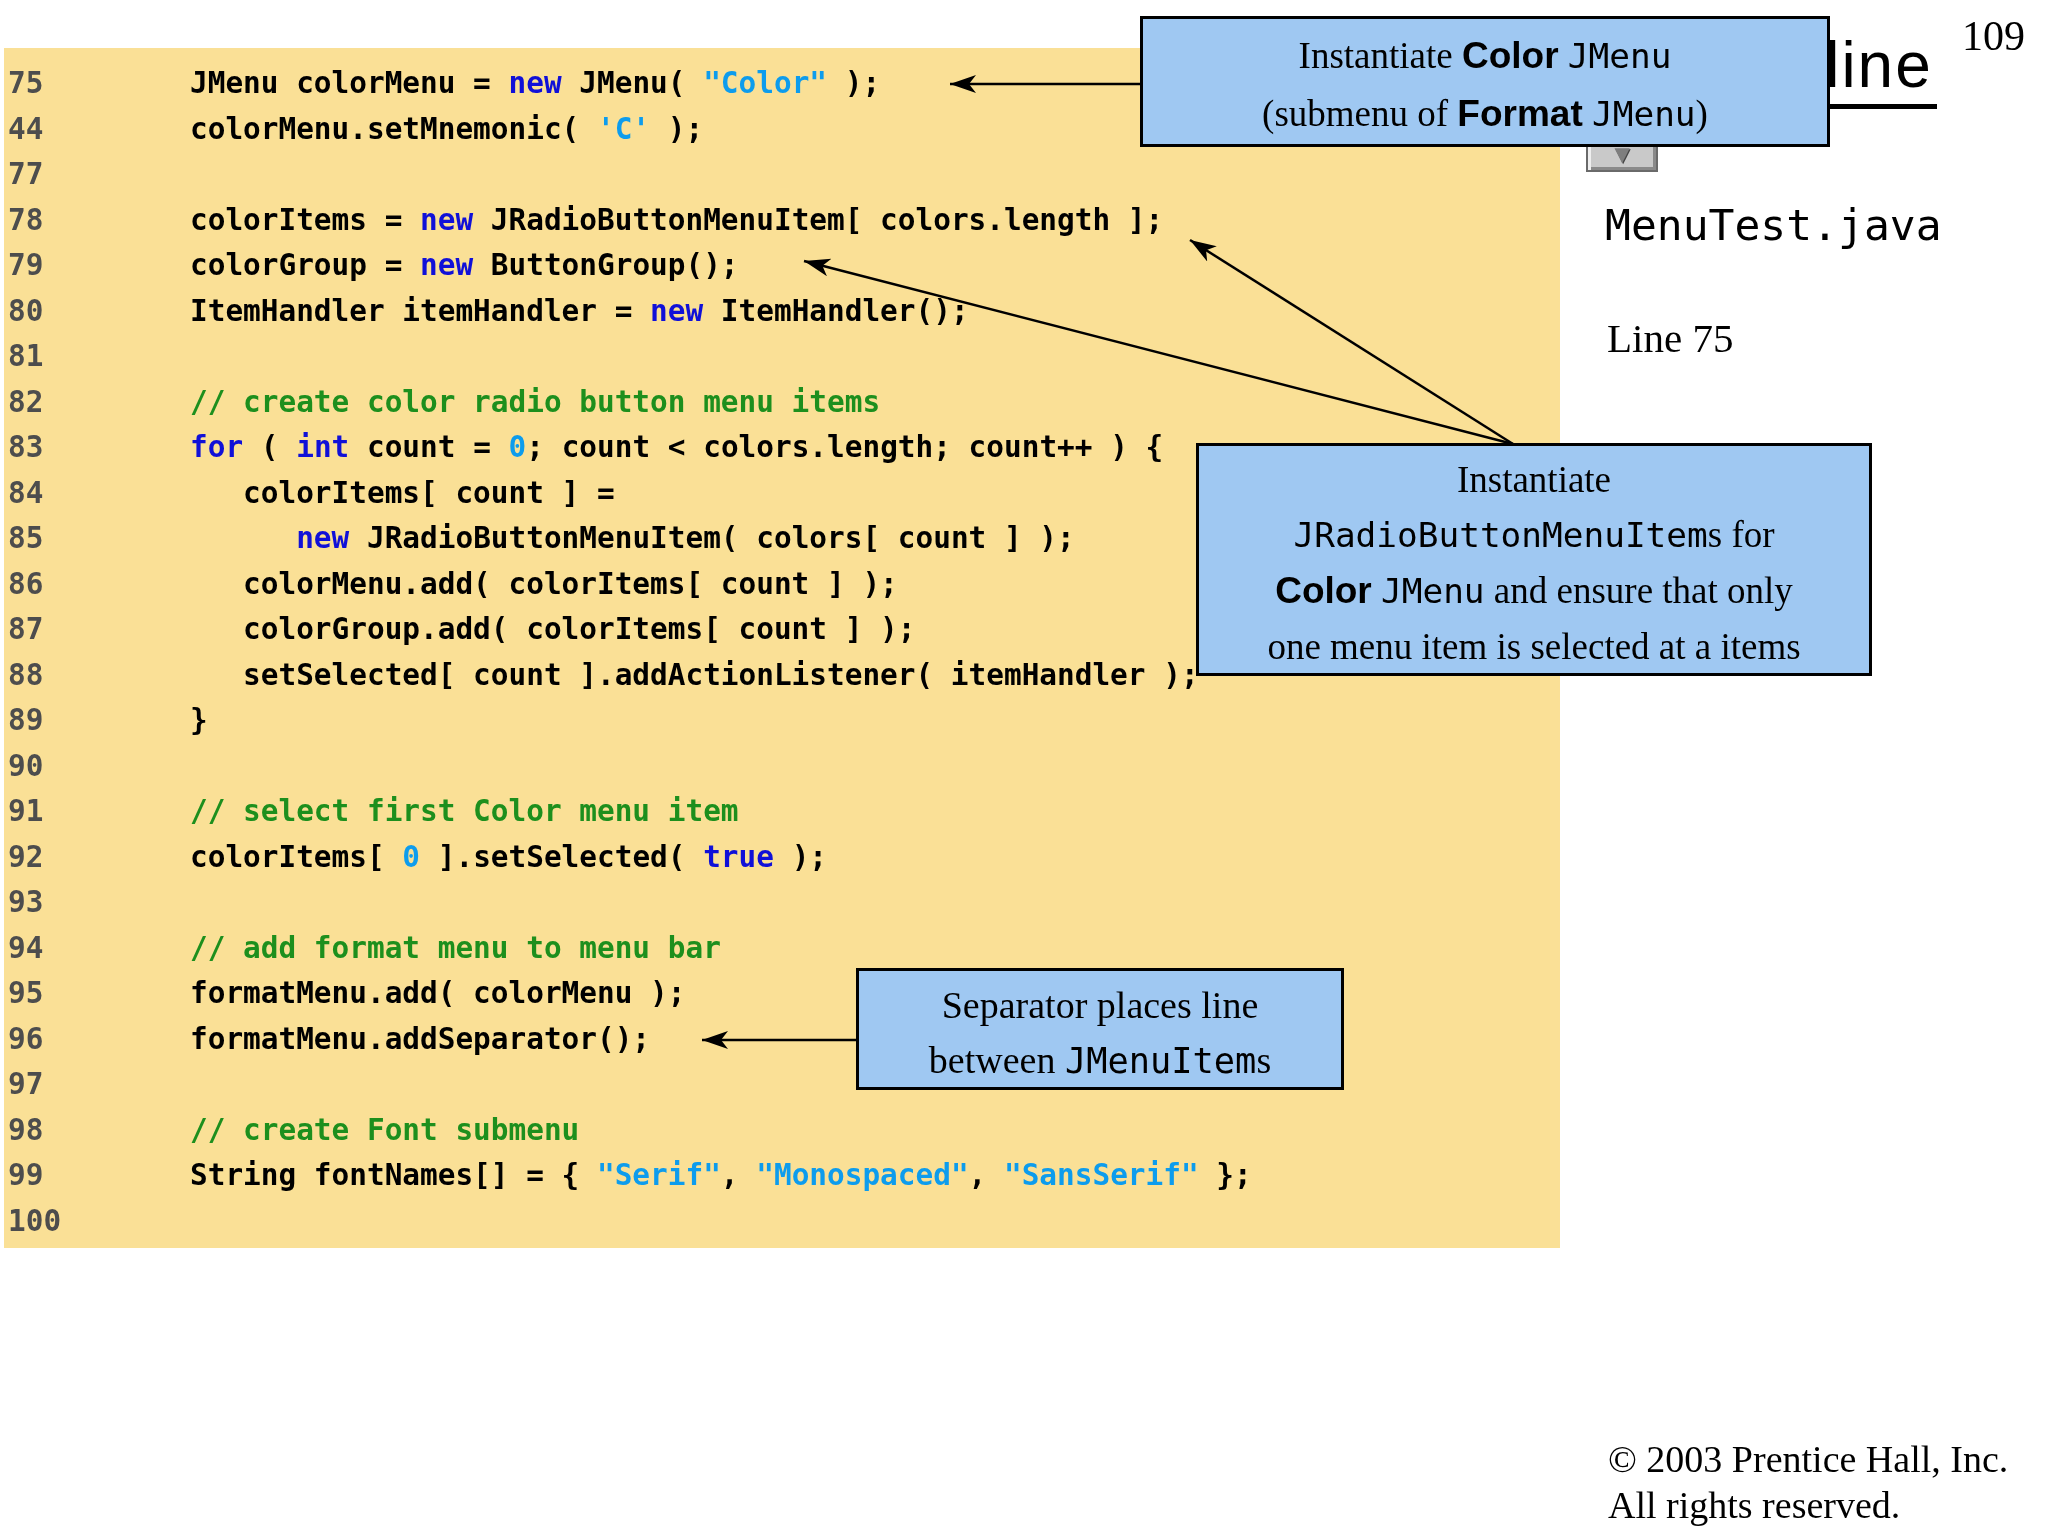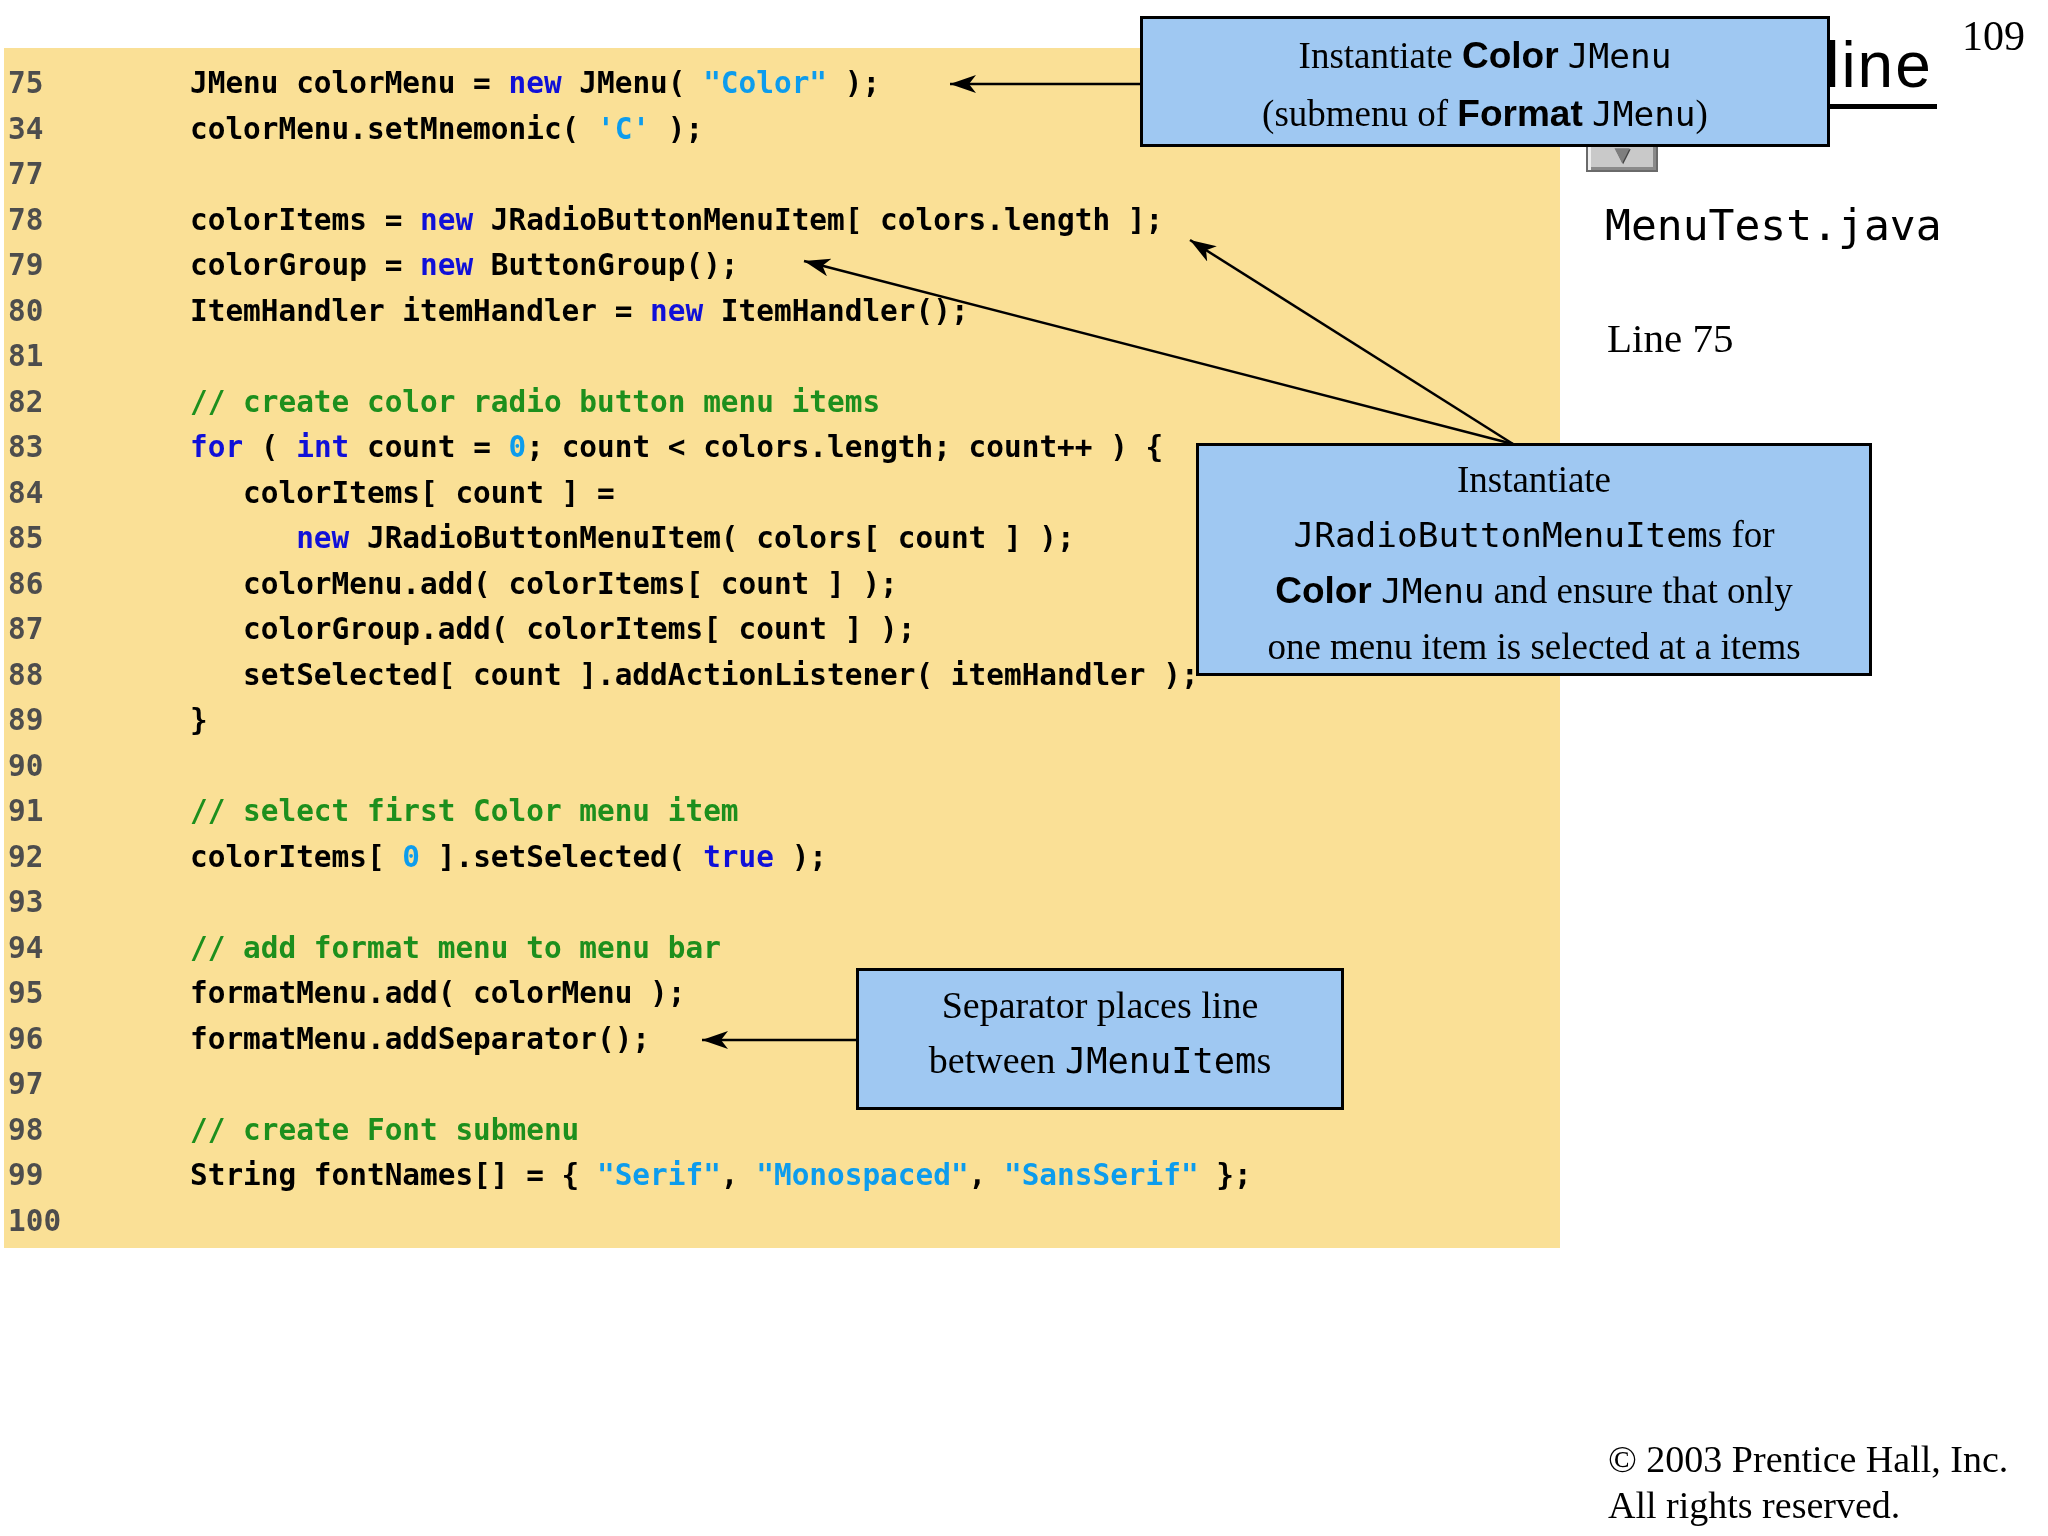--- a/index.html
+++ b/index.html
@@ -24,21 +24,21 @@
   .callout{position:absolute;background:#9FC8F2;border:3px solid #000;box-sizing:border-box;
            z-index:3;text-align:center;}
   .cl-line{white-space:pre;}
   .f-r{font-family:"Liberation Serif",serif;}
   .f-b{font-family:"Liberation Sans",sans-serif;font-weight:700;}
   .f-m{font-family:"DejaVu Sans Mono",monospace;font-size:0.93em;}
   #callout-box1{left:1140px;top:16px;width:690px;height:131px;padding-top:8px;
                 font-size:37px;line-height:57px;}
   #callout-box2{left:1196px;top:443px;width:676px;height:233px;padding-top:6px;
                 font-size:37px;line-height:55px;}
-  #callout-box3{left:856px;top:968px;width:488px;height:142px;padding-top:7px;
+  #callout-box3{left:856px;top:968px;width:488px;height:122px;padding-top:7px;
                 font-size:38px;line-height:55px;}
 
   
   #outline-title{position:absolute;left:1714px;top:28px;z-index:1;
                  font-family:"Liberation Sans",sans-serif;font-size:64px;letter-spacing:2px;
                  border-bottom:5px solid #000;padding:0 4px 2px 2px;}
   #scroll-button{position:absolute;left:1586px;top:110px;width:72px;height:62px;z-index:2;
                  background:#C9C9C9;border:2px solid #6a6a6a;box-sizing:border-box;
                  box-shadow:inset 3px 3px 0 #efefef, inset -3px -3px 0 #8a8a8a;
                  display:flex;align-items:flex-end;justify-content:center;
@@ -50,21 +50,21 @@
   #ref-lines-78-79{position:absolute;left:1603px;top:416px;font-size:41px;z-index:1;margin-top:33px;}
   #copyright{position:absolute;left:1608px;top:1436px;font-size:38px;line-height:46px;z-index:1;}
 </style>
 </head>
 <body>
 
 <div id="slide">
 
   <div id="code-panel">
       <div class="cline"><span class="lnum">75</span><span class="seg-p">JMenu colorMenu = </span><span class="seg-k">new</span><span class="seg-p"> JMenu( </span><span class="seg-s">"Color"</span><span class="seg-p"> );</span></div>
-      <div class="cline"><span class="lnum">34</span><span class="seg-p">colorMenu.setMnemonic( </span><span class="seg-s">'C'</span><span class="seg-p"> );</span></div>
+      <div class="cline"><span class="lnum">44</span><span class="seg-p">colorMenu.setMnemonic( </span><span class="seg-s">'C'</span><span class="seg-p"> );</span></div>
       <div class="cline"><span class="lnum">77</span></div>
       <div class="cline"><span class="lnum">78</span><span class="seg-p">colorItems = </span><span class="seg-k">new</span><span class="seg-p"> JRadioButtonMenuItem[ colors.length ];</span></div>
       <div class="cline"><span class="lnum">79</span><span class="seg-p">colorGroup = </span><span class="seg-k">new</span><span class="seg-p"> ButtonGroup();</span></div>
       <div class="cline"><span class="lnum">80</span><span class="seg-p">ItemHandler itemHandler = </span><span class="seg-k">new</span><span class="seg-p"> ItemHandler();</span></div>
       <div class="cline"><span class="lnum">81</span></div>
       <div class="cline"><span class="lnum">82</span><span class="seg-c">// create color radio button menu items</span></div>
       <div class="cline"><span class="lnum">83</span><span class="seg-k">for</span><span class="seg-p"> ( </span><span class="seg-k">int</span><span class="seg-p"> count = </span><span class="seg-s">0</span><span class="seg-p">; count &lt; colors.length; count++ ) {</span></div>
       <div class="cline"><span class="lnum">84</span><span class="seg-p">   colorItems[ count ] =</span></div>
       <div class="cline"><span class="lnum">85</span><span class="seg-p">      </span><span class="seg-k">new</span><span class="seg-p"> JRadioButtonMenuItem( colors[ count ] );</span></div>
       <div class="cline"><span class="lnum">86</span><span class="seg-p">   colorMenu.add( colorItems[ count ] );</span></div>

